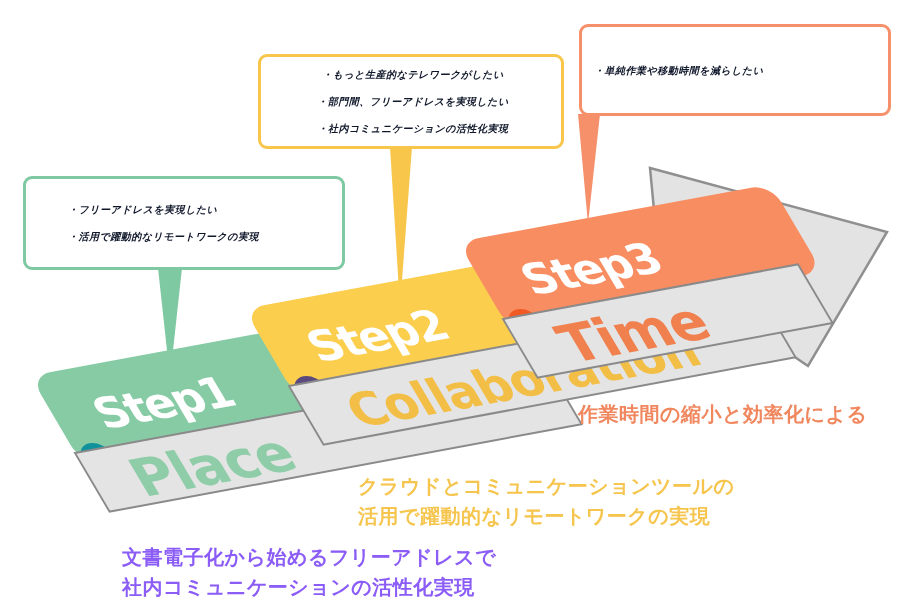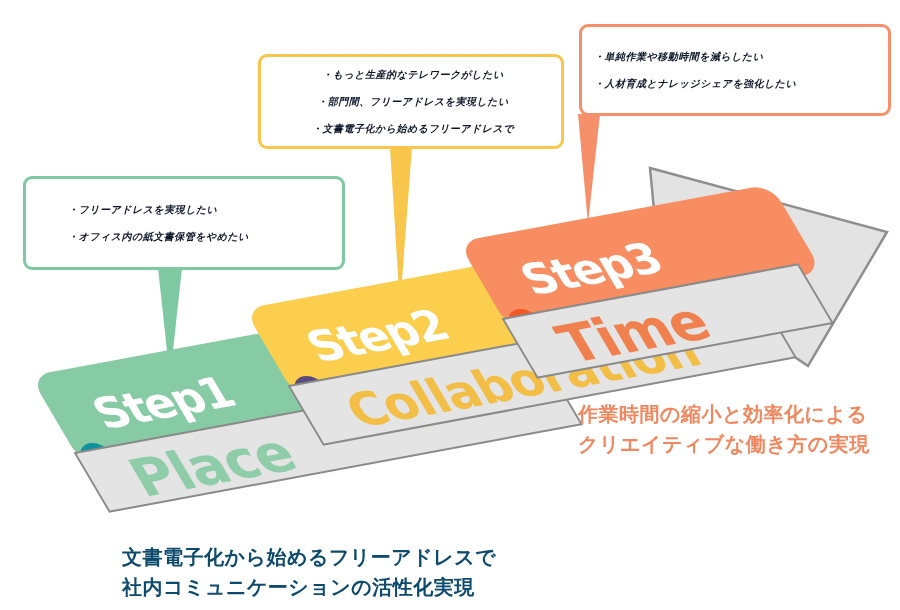--- a/index.html
+++ b/index.html
@@ -17,21 +17,21 @@
   .callout.c-yellow{border-color:#F7C64B;align-items:center;}
   .callout.c-orange{border-color:#F6906B;}
   .c-item{
     font-size:10px;font-weight:bold;color:#0f172a;line-height:27px;
     letter-spacing:.5px;white-space:nowrap;font-style:italic;
   }
 
   
   .caption{position:absolute;font-size:20px;font-weight:bold;line-height:1.5;
     letter-spacing:.5px;white-space:nowrap;z-index:4;}
-  .caption.cap-green{color:#0c4a6e;}
+  .caption.cap-green{color:#8b5cf6;}
   .caption.cap-yellow{color:#F5C54E;}
   .caption.cap-orange{color:#F0875E;}
 
   
   svg text{font-family:"DejaVu Sans","Liberation Sans",sans-serif;font-weight:bold;}
   .step-label{letter-spacing:-2px;}
   .keyword-label{letter-spacing:-1px;}
 </style>
 </head>
 <body>
@@ -75,38 +75,40 @@
     </g>
 
     <g transform="translate(503,319) rotate(-10.5) skewX(20)">
       <rect x="0" y="0" width="300" height="64" stroke="#8A8A8A" stroke-width="2" fill="#E4E4E4"></rect>
       <text class="keyword-label" x="40" y="56" font-size="54" fill="#F0814E">Time</text>
     </g>
   </svg>
 
   <div class="callout c-green" style="left:23px;top:176px;width:322px;height:94px">
     <div class="c-item">・フリーアドレスを実現したい</div>
-    <div class="c-item">・オフィス内の紙文書保管をやめたい</div>
+    <div class="c-item">・活用で躍動的なリモートワークの実現</div>
   </div>
 
   <div class="callout c-yellow" style="left:258px;top:54px;width:306px;height:95px">
     <div class="c-item">・もっと生産的なテレワークがしたい</div>
     <div class="c-item">・部門間、フリーアドレスを実現したい</div>
-    <div class="c-item">・文書電子化から始めるフリーアドレスで</div>
+    <div class="c-item">・社内コミュニケーションの活性化実現</div>
   </div>
 
   <div class="callout c-orange" style="left:579px;top:24px;width:312px;height:92px">
     <div class="c-item">・単純作業や移動時間を減らしたい</div>
-    <div class="c-item">・人材育成とナレッジシェアを強化したい</div>
   </div>
 
   <div class="caption cap-orange" style="left:578px;top:399px">
     <div>作業時間の縮小と効率化による</div>
-    <div>クリエイティブな働き方の実現</div>
   </div>
 
+  <div class="caption cap-yellow" style="left:358px;top:471px">
+    <div>クラウドとコミュニケーションツールの</div>
+    <div>活用で躍動的なリモートワークの実現</div>
+  </div>
 
   <div class="caption cap-green" style="left:122px;top:542px">
     <div>文書電子化から始めるフリーアドレスで</div>
     <div>社内コミュニケーションの活性化実現</div>
   </div>
 
 </div>
 
 </body></html>

